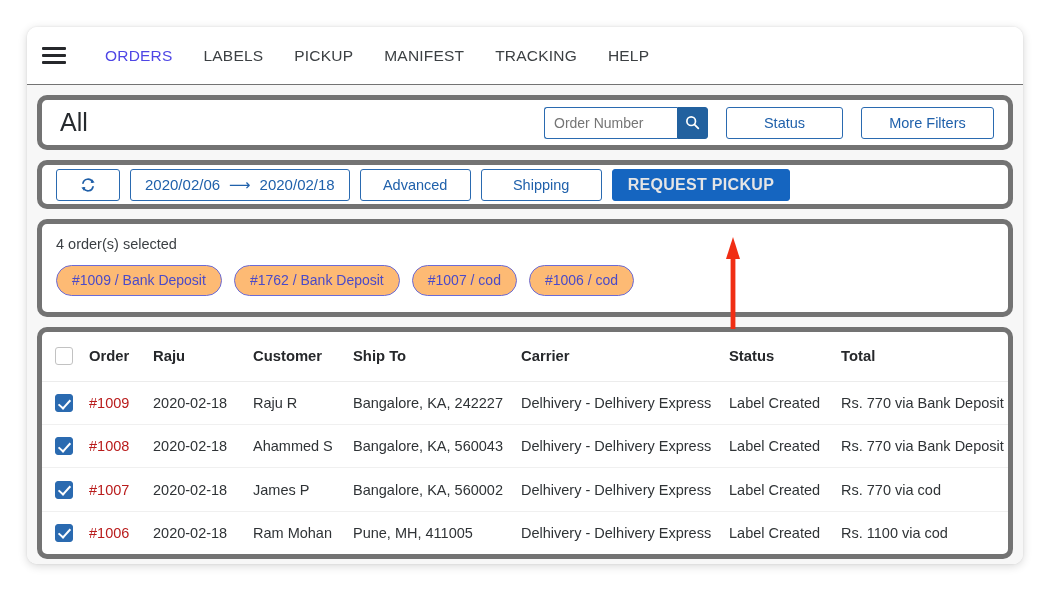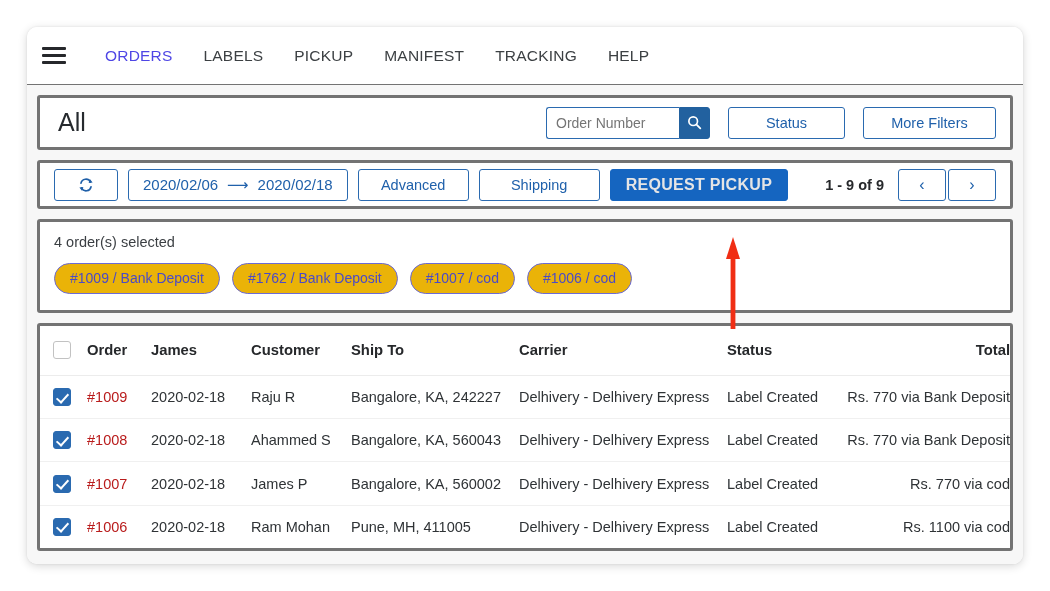--- a/index.html
+++ b/index.html
@@ -59,22 +59,22 @@
 
   
   #body-area {
     background: #f7f7f7;
     padding: 10px;
     height: 479px;
   }
 
   .panel {
     background: #ffffff;
-    border: 3px solid #737373;
-    border-radius: 3px;
+    border: 5px solid #737373;
+    border-radius: 10px;
   }
 
   
   #header-row {
     height: 55px;
     display: flex;
     align-items: center;
     padding: 0 14px 0 18px;
     margin-bottom: 10px;
   }
@@ -186,21 +186,21 @@
   }
   #selected-count {
     font-size: 14.5px;
     color: #3b3f43;
     margin-bottom: 13px;
   }
   #chip-list { display: flex; gap: 12px; }
   .chip {
     border: 1px solid #6b6bd6;
     color: #4a4ac8;
-    background: #eab308;
+    background: #fdba74;
     border-radius: 16px;
     font-size: 14px;
     padding: 6px 15px 7px 15px;
     white-space: nowrap;
     cursor: pointer;
   }
 
   
   #table-panel { overflow: hidden; }
   table { border-collapse: collapse; width: 100%; table-layout: fixed; }
@@ -221,21 +221,21 @@
     overflow: hidden;
   }
   tr:last-child td { border-bottom: none; }
   .col-check { width: 47px; padding-left: 13px !important; }
   .col-order { width: 64px; }
   .col-date  { width: 100px; }
   .col-cust  { width: 100px; }
   .col-ship  { width: 168px; }
   .col-carr  { width: 208px; }
   .col-stat  { width: 112px; }
-  .col-total { width: auto; text-align: right; }
+  .col-total { width: auto; }
 
   .order-link {
     color: #b91c1c;
     text-decoration: none;
     cursor: pointer;
   }
 
   .cbox {
     width: 18px; height: 18px;
     border: 1px solid #c2c2c2;
@@ -321,46 +321,41 @@
       <div id="date-range-button">
         <span>2020/02/06</span>
         <span class="arrow">⟶</span>
         <span>2020/02/18</span>
       </div>
 
       <button id="advanced-button" class="btn-outline">Advanced</button>
       <button id="shipping-button" class="btn-outline">Shipping</button>
       <button id="request-pickup-button">REQUEST PICKUP</button>
 
-      <div id="pager">
-        <span id="pager-label">1 - 9 of 9</span>
-        <button class="pager-btn" id="pager-prev">‹</button>
-        <button class="pager-btn" id="pager-next">›</button>
-      </div>
     </div>
 
     <div id="selection-panel" class="panel">
       <div id="selected-count">4 order(s) selected</div>
       <div id="chip-list">
         <span class="chip">#1009 / Bank Deposit</span>
         <span class="chip">#1762 / Bank Deposit</span>
         <span class="chip">#1007 / cod</span>
         <span class="chip">#1006 / cod</span>
       </div>
     </div>
 
     <div id="table-panel" class="panel">
       <table>
         <thead>
           <tr>
             <th class="col-check">
               <span class="cbox" id="select-all-checkbox"></span>
             </th>
             <th class="col-order">Order</th>
-            <th class="col-date">James</th>
+            <th class="col-date">Raju</th>
             <th class="col-cust">Customer</th>
             <th class="col-ship">Ship To</th>
             <th class="col-carr">Carrier</th>
             <th class="col-stat">Status</th>
             <th class="col-total">Total</th>
           </tr>
         </thead>
         <tbody id="orders-tbody">
             <tr>
               <td class="col-check"><span class="cbox checked"></span></td>

